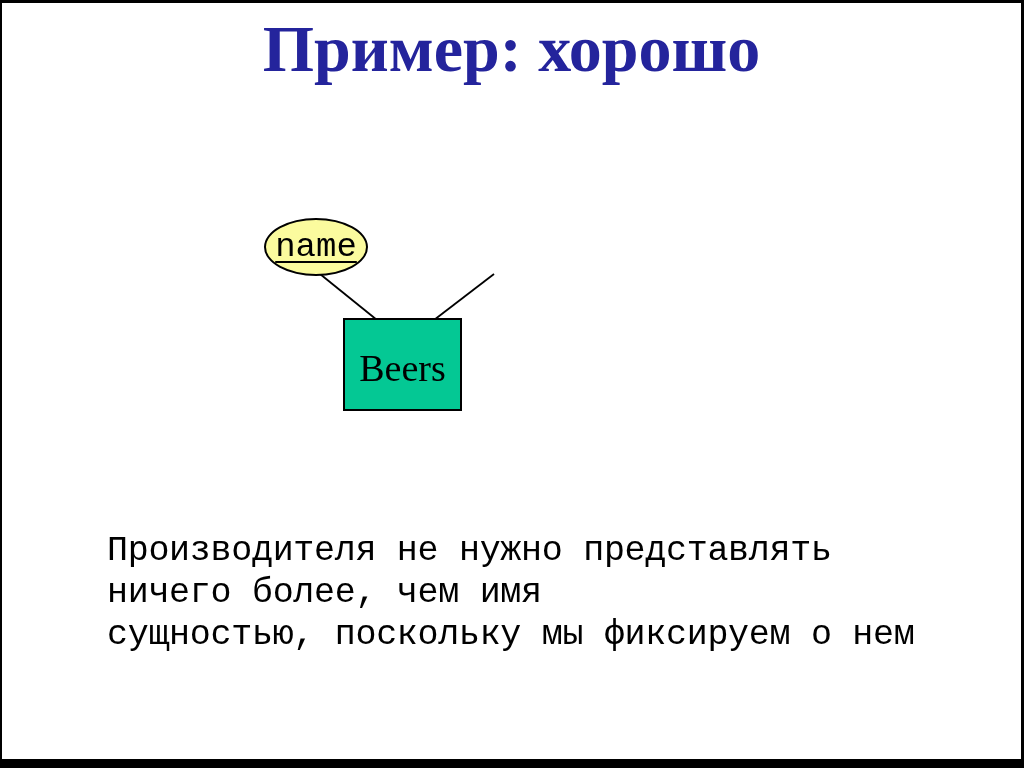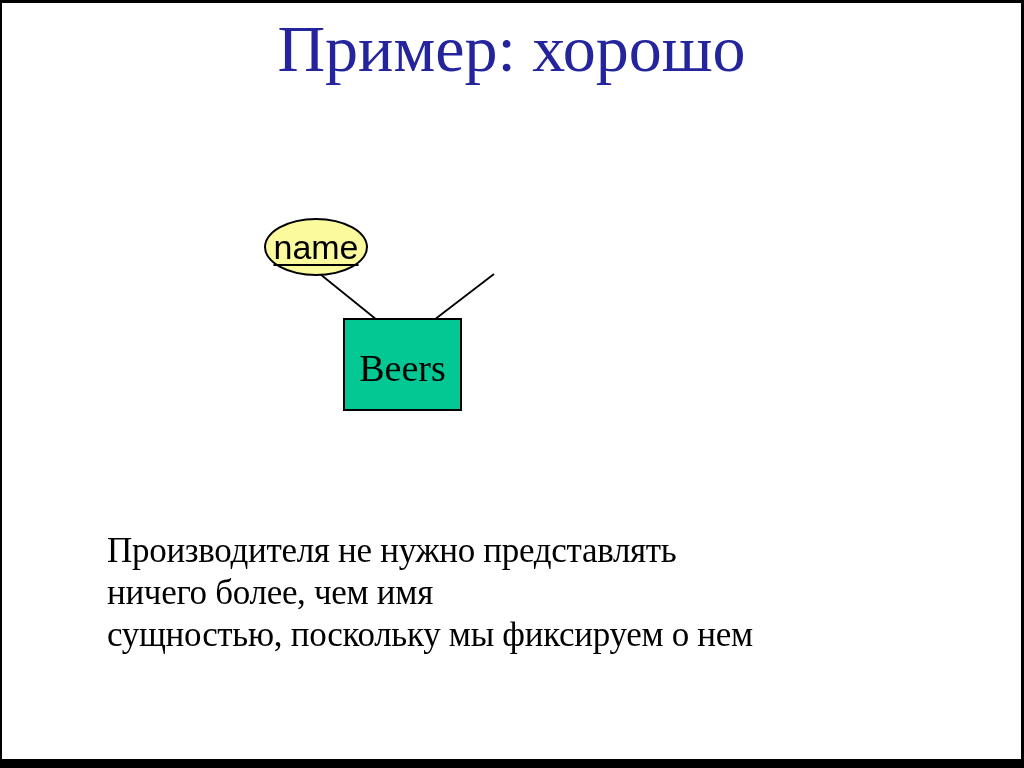--- a/index.html
+++ b/index.html
@@ -23,20 +23,21 @@
     position: absolute;
     top: 10px;
     left: 0;
     width: 100%;
     text-align: center;
     font-family: "Liberation Serif", serif;
     font-size: 66px;
     line-height: 1.1;
     color: #24249C;
     white-space: nowrap;
+    font-weight: bold;
   }
   .connector-svg {
     position: absolute;
     top: 0;
     left: 0;
     width: 1024px;
     height: 768px;
     pointer-events: none;
   }
   .attr-ellipse {
@@ -47,21 +48,21 @@
     border: 2px solid #000000;
     border-radius: 50%;
     box-sizing: border-box;
     display: flex;
     align-items: center;
     justify-content: center;
   }
   .attr-ellipse.name-pos { left: 262px; top: 215px; }
   .attr-ellipse.manf-pos { left: 442px; top: 214px; }
   .attr-label {
-    font-family: Liberation Sans, sans-serif;
+    font-family: Liberation Mono, monospace;
     font-size: 34px;
     color: #000000;
     line-height: 1;
   }
   .attr-label.underline {
     text-decoration: underline;
     text-decoration-thickness: 2px;
     text-underline-offset: 5px;
   }
   .entity-box {
@@ -81,21 +82,21 @@
     font-family: "Liberation Serif", serif;
     font-size: 38px;
     color: #000000;
     line-height: 1;
     margin-top: 6px;
   }
   .body-text {
     position: absolute;
     left: 105px;
     top: 527px;
-    font-family: Liberation Serif, serif;
+    font-family: Liberation Mono, monospace;
     font-size: 35px;
     letter-spacing: -0.3px;
     line-height: 42px;
     color: #000000;
   }
 </style>
 </head>
 <body>
 
 <div class="slide">

